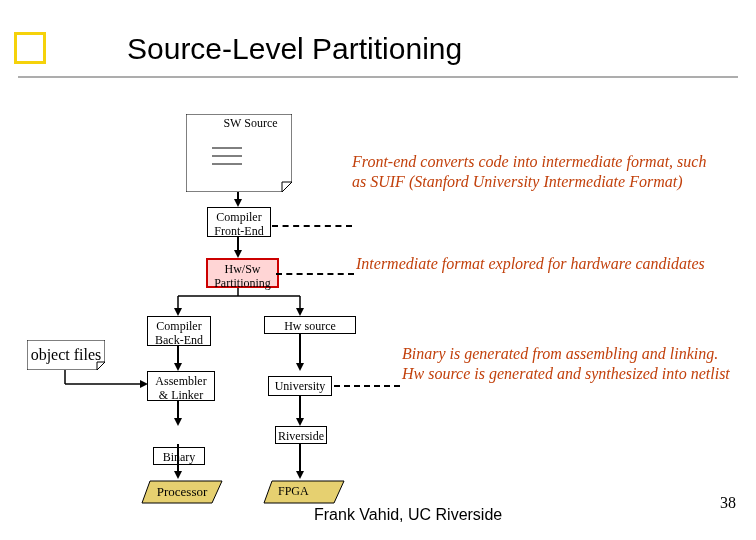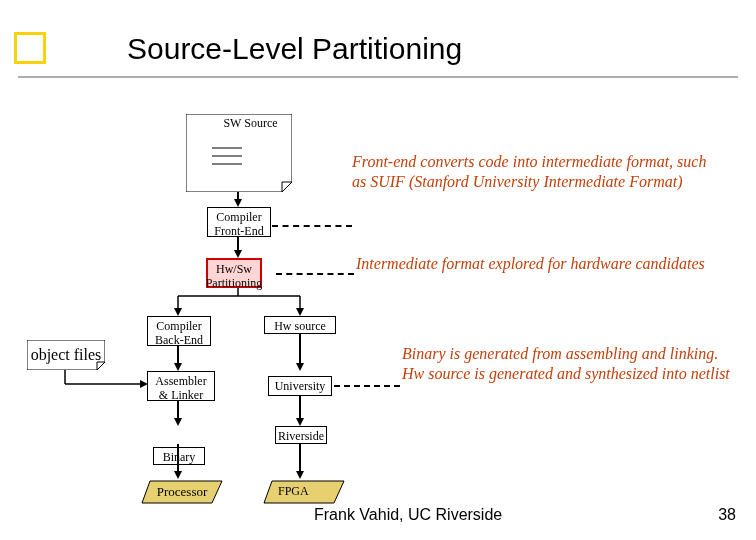--- a/index.html
+++ b/index.html
@@ -63,23 +63,23 @@
   .footer-name {
     position: absolute;
     left: 314px;
     bottom: 16px;
     font-size: 16px;
     font-family: Arial, sans-serif;
   }
   .page-num {
     position: absolute;
     right: 20px;
-    bottom: 16px;
+    bottom: 28px;
     font-size: 16px;
-    font-family: Liberation Sans, sans-serif;
+    font-family: Liberation Serif, serif;
   }
   .arrow-line {
     position: absolute;
     background: #000;
   }
   .arrow-head {
     position: absolute;
     width: 0; height: 0;
     border-left: 4px solid transparent;
     border-right: 4px solid transparent;
@@ -111,38 +111,38 @@
 <div class="arrow-line" style="left:237px; top:192px; width:2px; height:8px;"></div>
 <div class="arrow-head" style="left:234px; top:199px;"></div>
 
 <div class="box" style="left:207px; top:207px; width:64px; height:30px;">
   <span>Compiler Front-End</span>
 </div>
 
 <div class="arrow-line" style="left:237px; top:237px; width:2px; height:14px;"></div>
 <div class="arrow-head" style="left:234px; top:250px;"></div>
 
-<div class="box" style="left:206px; top:258px; width:56px; height:30px; background:#ffd5d5; border:2px solid #c00;">
+<div class="box" style="left:206px; top:258px; width:73px; height:30px; background:#ffd5d5; border:2px solid #c00;">
   <span>Hw/Sw Partitioning</span>
 </div>
 
 <svg style="position:absolute; left:150px; top:288px; width:200px; height:30px;">
   <line x1="88" y1="0" x2="88" y2="8" stroke="#000" stroke-width="1.5"></line>
   <line x1="28" y1="8" x2="150" y2="8" stroke="#000" stroke-width="1.5"></line>
   <line x1="28" y1="8" x2="28" y2="20" stroke="#000" stroke-width="1.5"></line>
   <line x1="150" y1="8" x2="150" y2="20" stroke="#000" stroke-width="1.5"></line>
   <polygon points="24,20 32,20 28,28" fill="#000"></polygon>
   <polygon points="146,20 154,20 150,28" fill="#000"></polygon>
 </svg>
 
 <div class="box" style="left:147px; top:316px; width:64px; height:30px;">
   <span>Compiler Back-End</span>
 </div>
 
-<div class="box" style="left:264px; top:316px; width:72px; height:18px;">
+<div class="box" style="left:264px; top:316px; width:92px; height:18px;">
   <span>Hw source</span>
 </div>
 
 <div style="position:absolute; left:27px; top:340px; width:78px; height:30px;">
   <svg width="78" height="30">
     <path d="M0,0 H78 V22 L70,30 H0 Z" fill="#fff" stroke="#000"></path>
     <path d="M70,22 H78 L70,30 Z" fill="#fff" stroke="#000"></path>
   </svg>
   <div style="position:absolute; left:0; right:0; top:6px; text-align:center; font-size:16px;">object files</div>
 </div>

